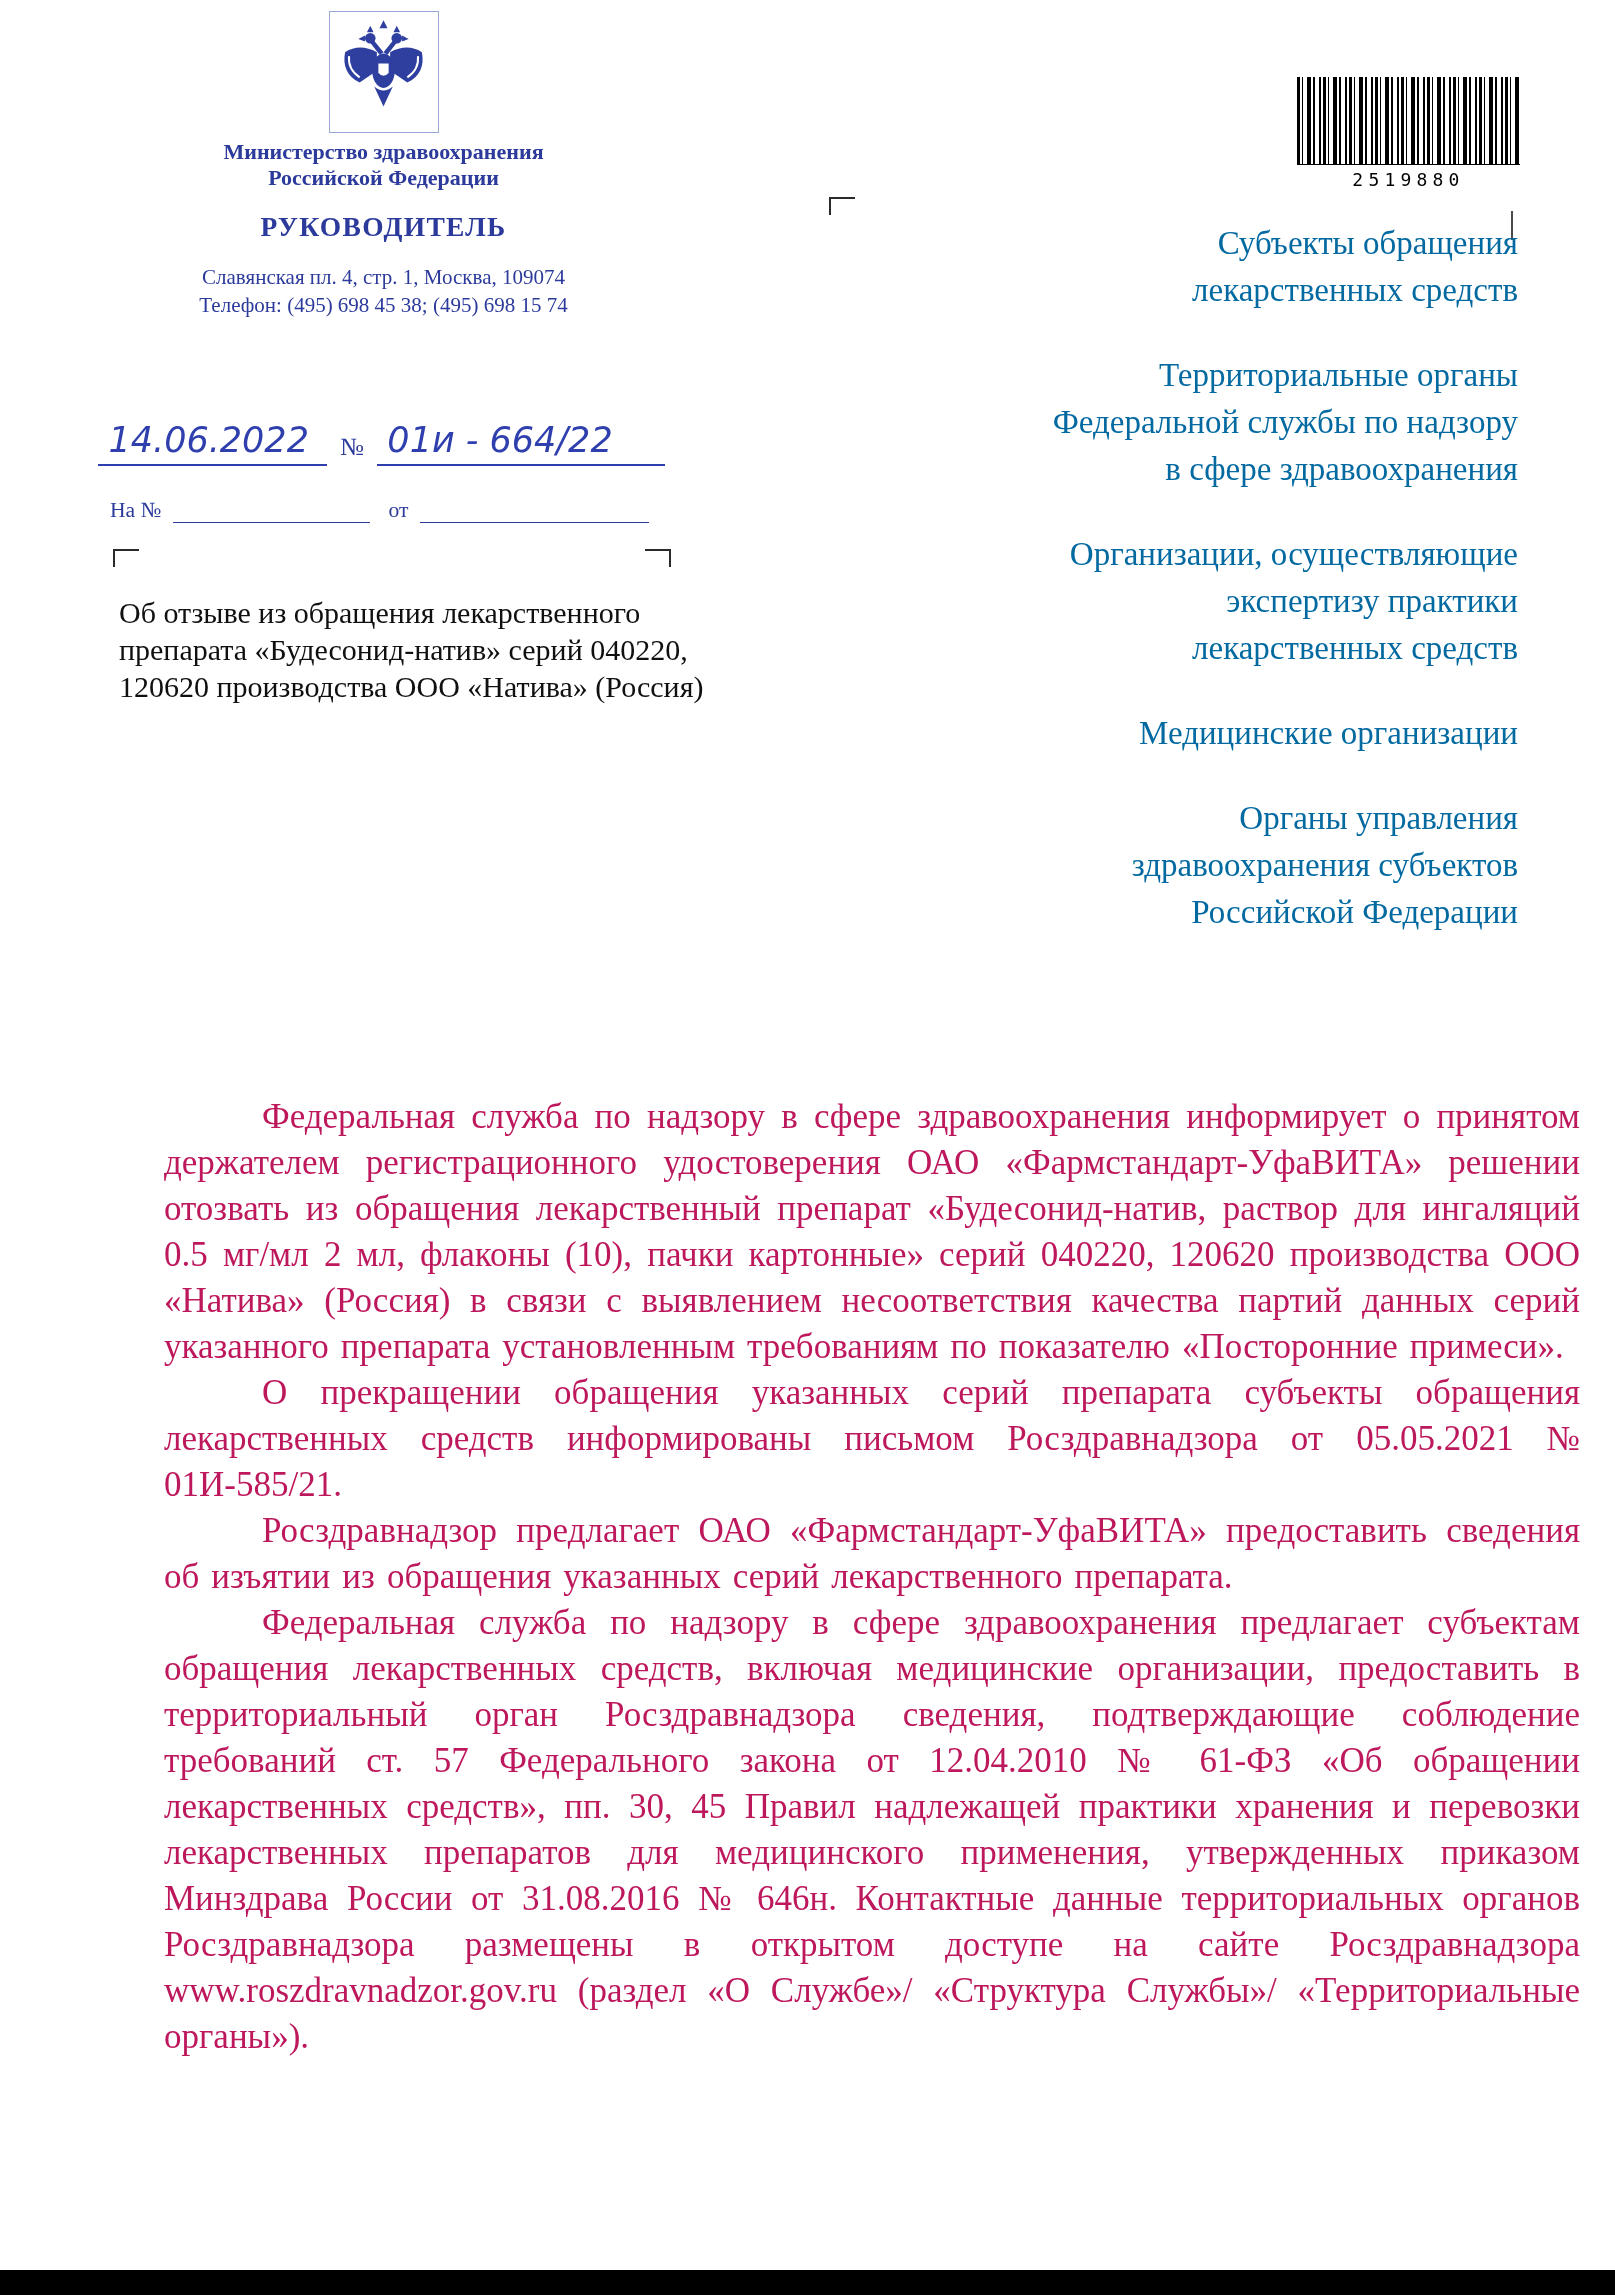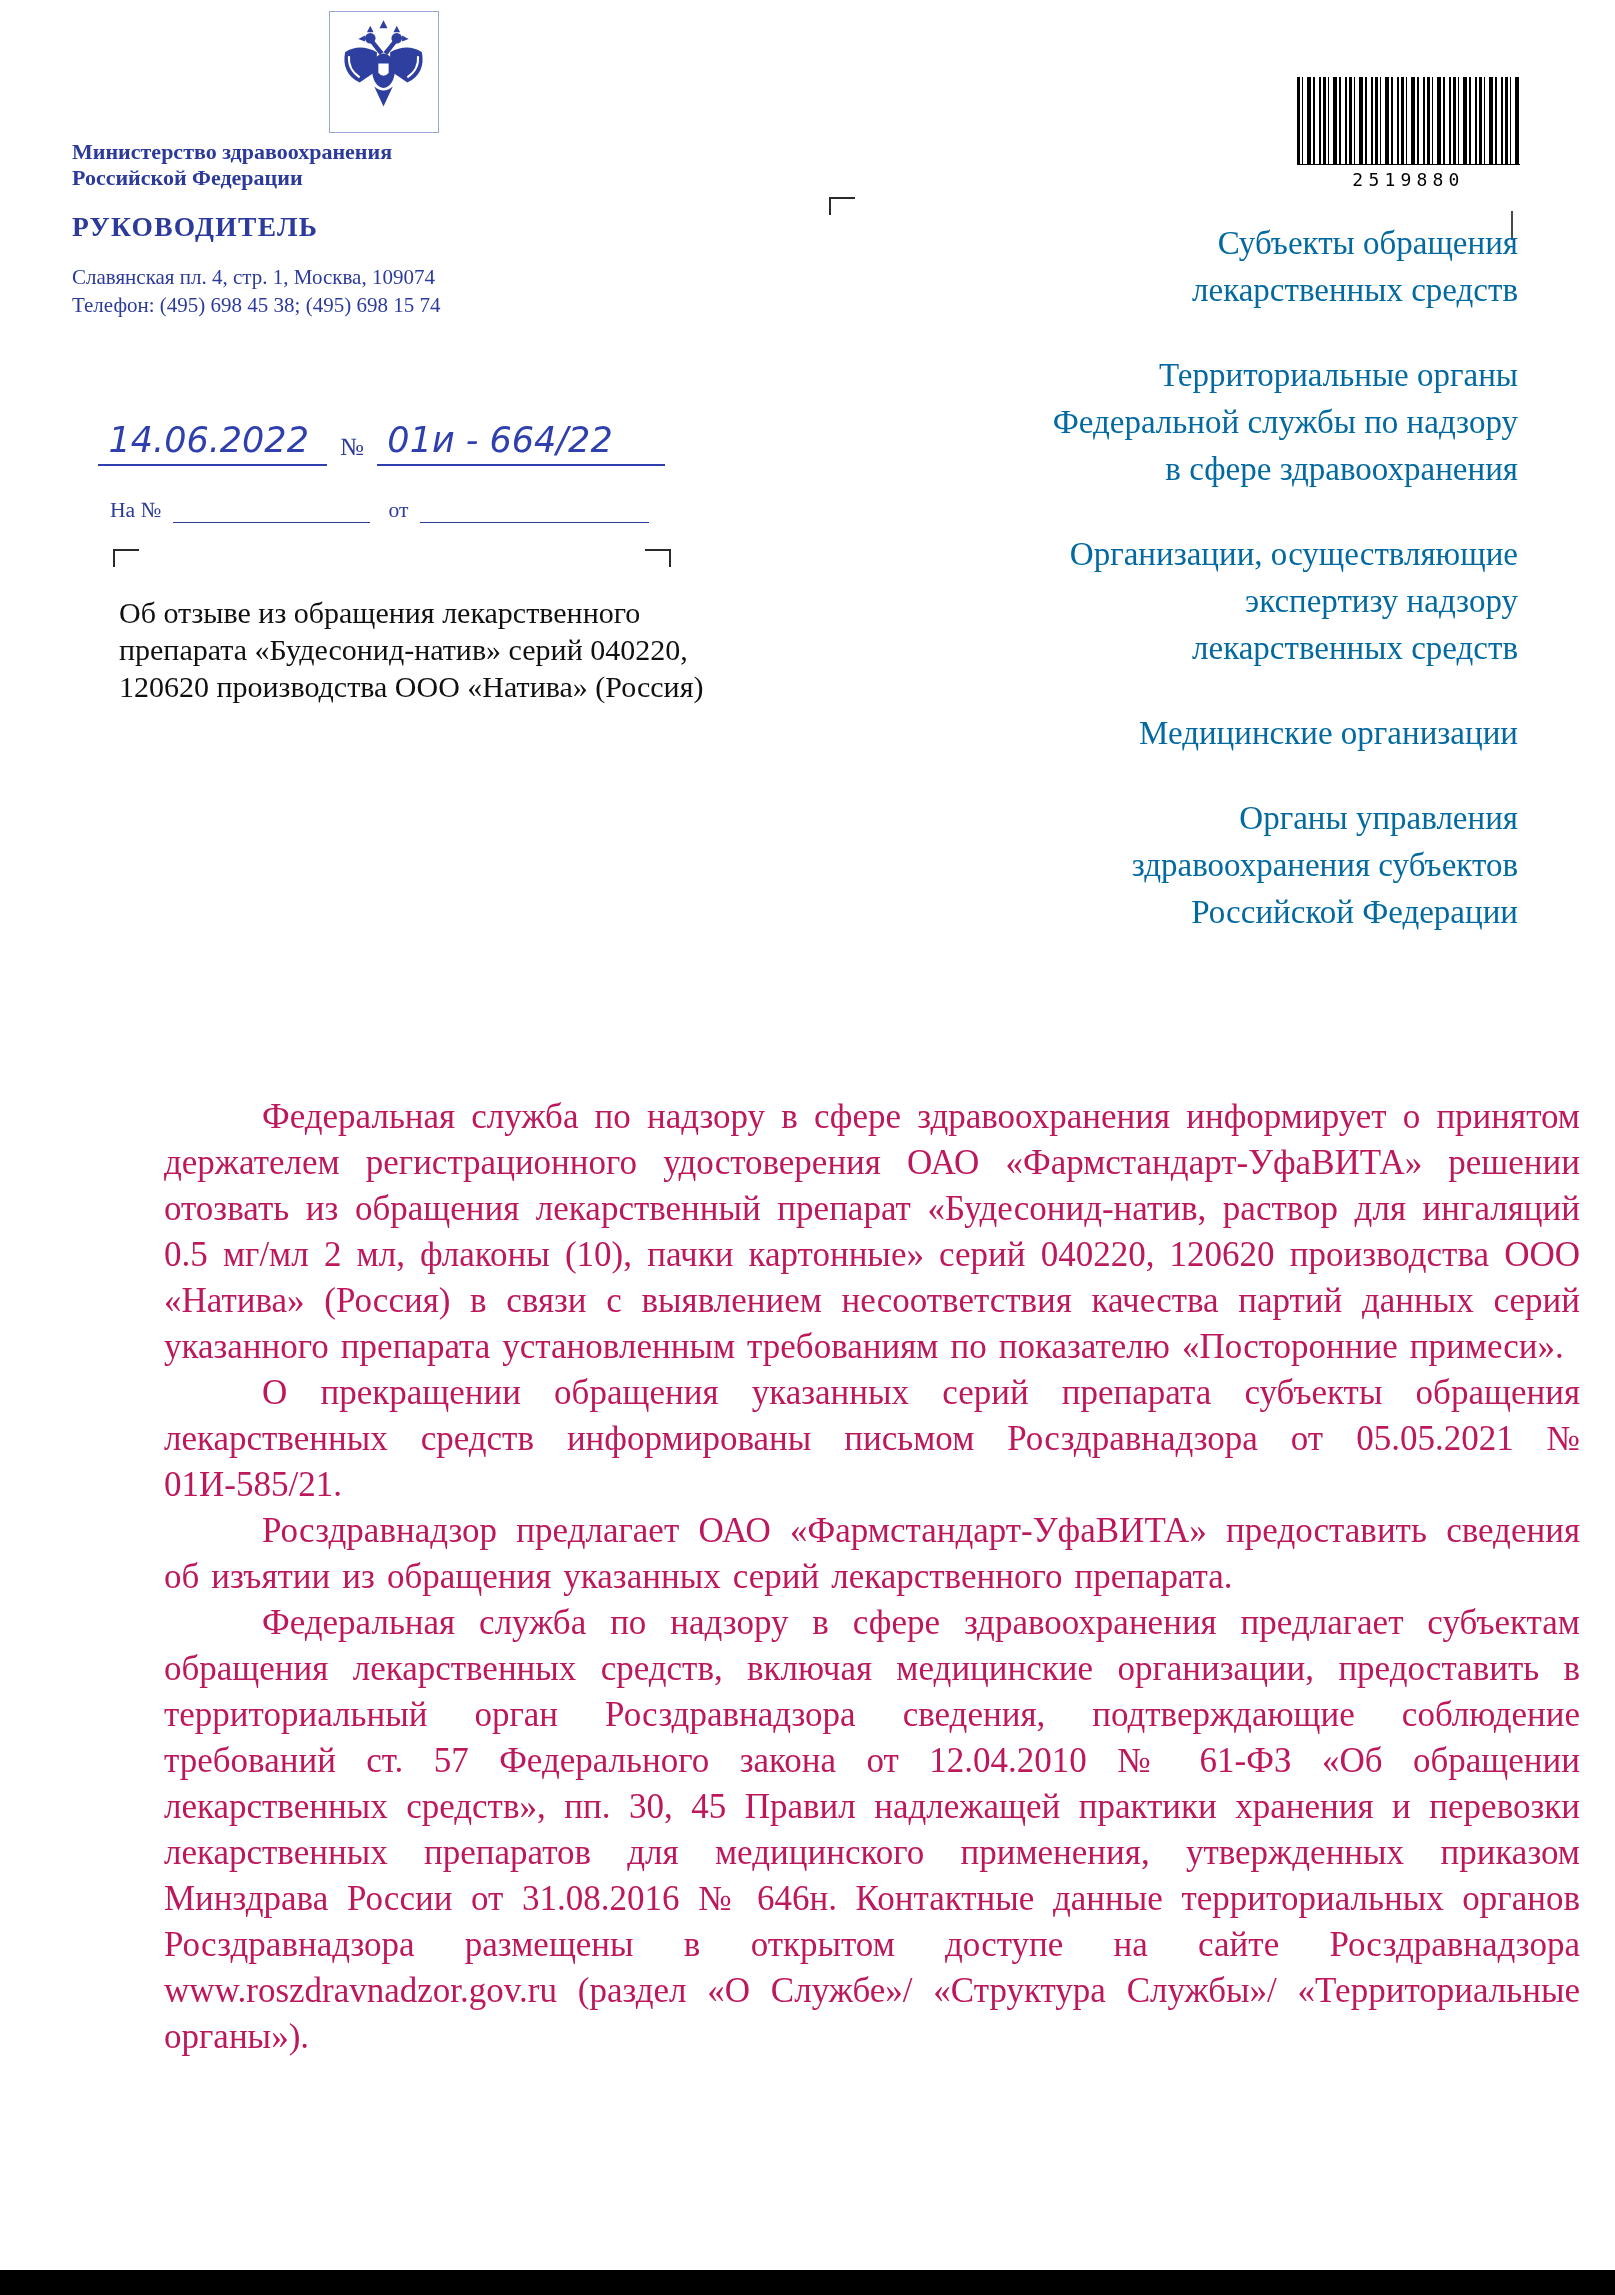--- a/index.html
+++ b/index.html
@@ -6,21 +6,21 @@
   html,body { background:#e8e8e8; }
   .page {
     position:relative; width:1616px; height:2295px; background:#ffffff;
     overflow:hidden; font-family:"Liberation Serif", serif; color:#111;
     margin:0 auto;
   }
 
   
   .letterhead {
     position:absolute; left:72px; top:10.5px; width:623px;
-    color:#2b3a9b;
+    text-align:center; color:#2b3a9b;
   }
   .emblem {
     width:110px; height:122px; margin:0 auto 6.6px;
     border:1.3px solid #9aa6d6; padding:3.9px; background:#fff;
     display:flex; align-items:center; justify-content:center;
   }
   .ministry { font-weight:bold; font-size:22px; line-height:26px; }
   .service  { font-weight:bold; font-size:27.5px; line-height:34px; margin-top:15.7px; letter-spacing:0.3px; }
   .position { font-weight:bold; font-size:27.5px; line-height:30px; margin-top:21px; letter-spacing:1.3px; }
   .addr     { font-size:21px; line-height:28px; margin-top:21px; }
@@ -173,21 +173,21 @@
       <div>Субъекты обращения</div>
       <div>лекарственных средств</div>
     </div>
     <div class="rgroup">
       <div>Территориальные органы</div>
       <div>Федеральной службы по надзору</div>
       <div>в сфере здравоохранения</div>
     </div>
     <div class="rgroup">
       <div>Организации, осуществляющие</div>
-      <div>экспертизу надзору</div>
+      <div>экспертизу практики</div>
       <div>лекарственных средств</div>
     </div>
     <div class="rgroup">
       <div>Медицинские организации</div>
     </div>
     <div class="rgroup">
       <div>Органы управления</div>
       <div>здравоохранения субъектов</div>
       <div>Российской Федерации</div>
     </div>

